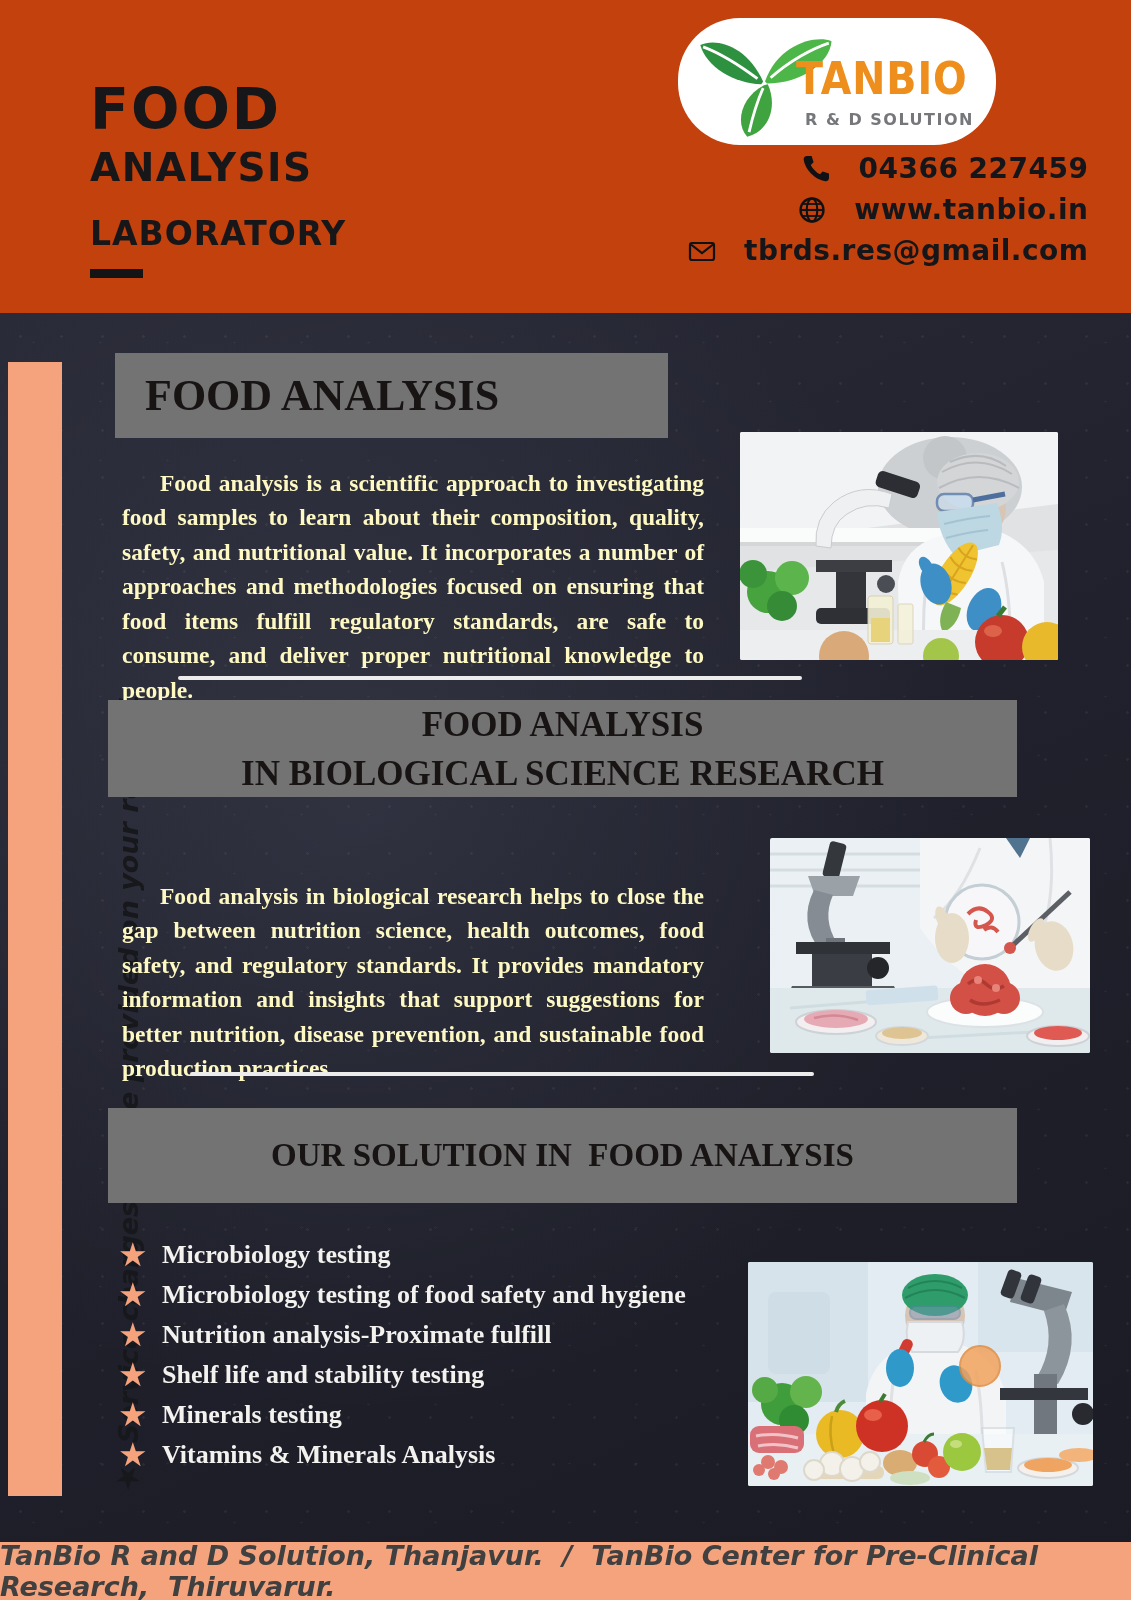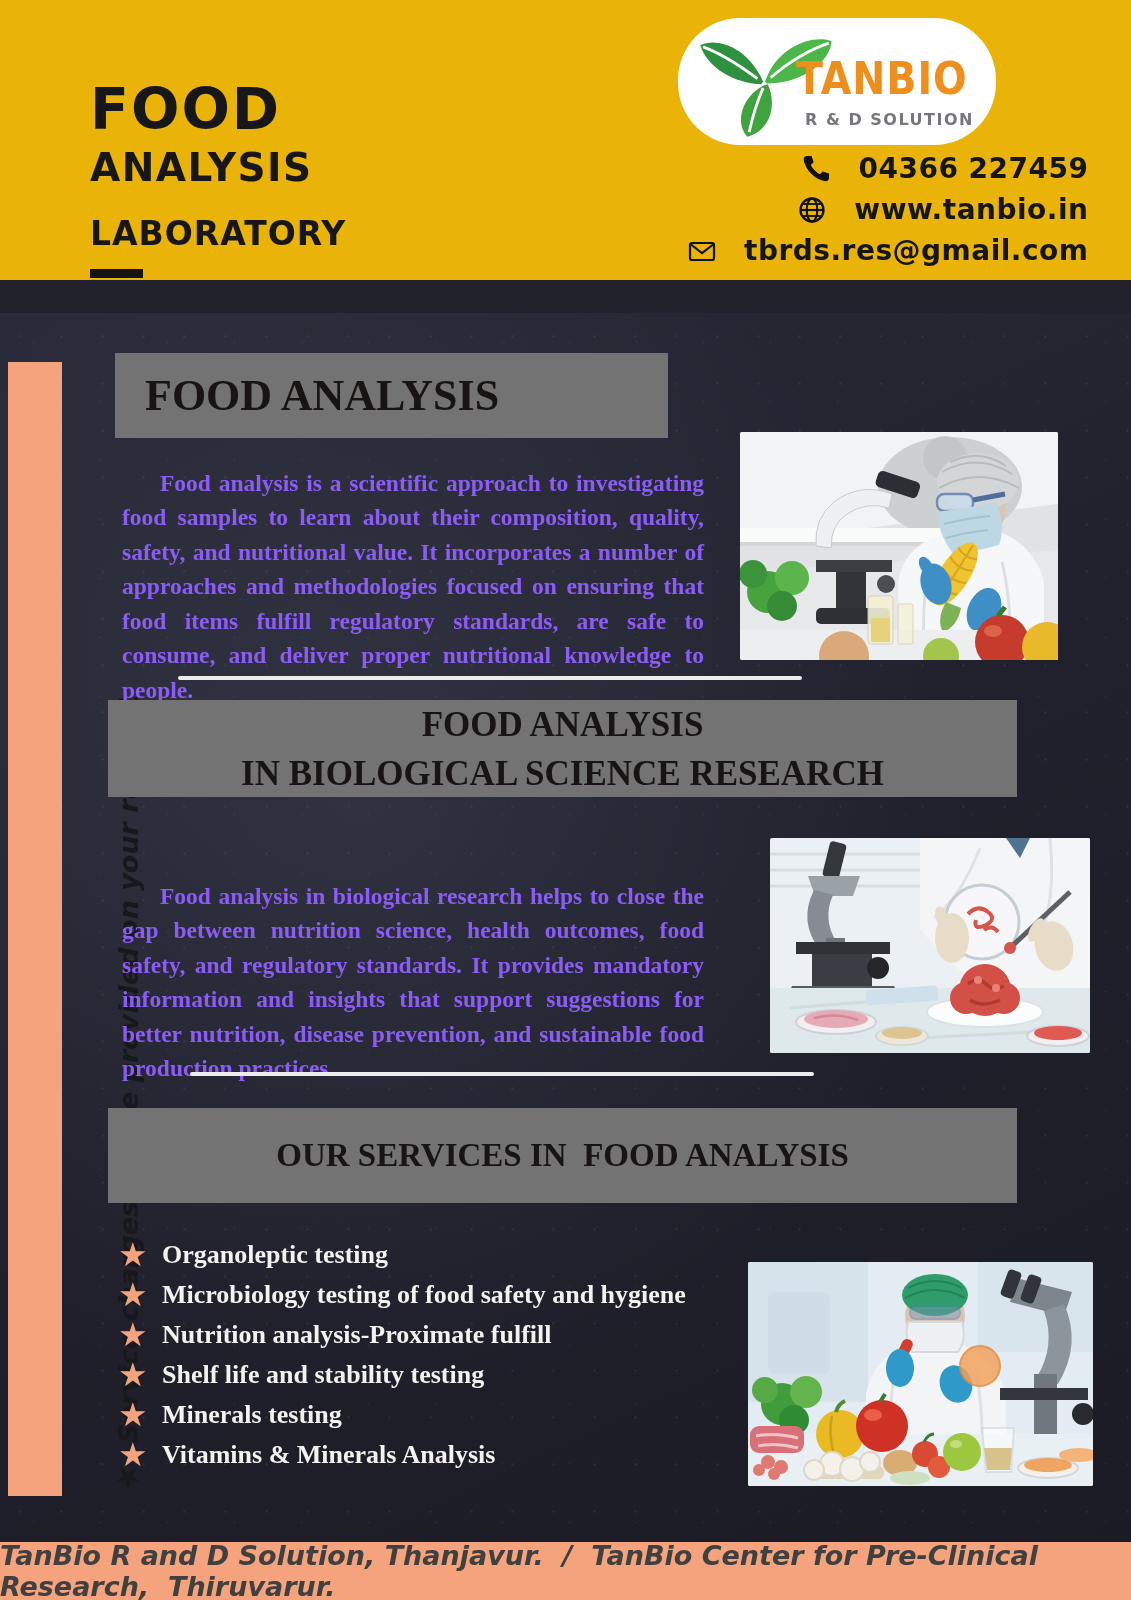--- a/index.html
+++ b/index.html
@@ -1,20 +1,20 @@
 <!DOCTYPE html>
 <html><head>
 <meta charset="utf-8">
 <style>
   html,body{margin:0;padding:0;background:#111;}
   .page{position:relative;width:1131px;height:1600px;overflow:hidden;
         font-family:"DejaVu Sans",sans-serif;background:#20212b;}
 
   
-  .header-band{position:absolute;left:0;top:0;width:1131px;height:280px;background:#eab308;}
+  .header-band{position:absolute;left:0;top:0;width:1131px;height:313px;background:#c2410c;}
   .title-block{position:absolute;left:90px;top:80px;color:#17171a;}
   .title-l1{font-size:57px;font-weight:bold;letter-spacing:2px;line-height:1.05;}
   .title-l2{font-size:39px;font-weight:bold;letter-spacing:1.5px;margin-top:5px;}
   .title-l3{font-size:33px;font-weight:bold;letter-spacing:1px;margin-top:24px;}
   .title-dash{width:53px;height:9px;background:#141414;margin-top:16px;}
 
   .logo-pill{position:absolute;left:678px;top:18px;width:318px;height:127px;background:#ffffff;border-radius:62px;}
   .logo-leaf{position:absolute;left:12px;top:6px;}
   .logo-brand{position:absolute;left:118px;top:34px;font-size:45px;font-weight:bold;color:#EE8E1C;
               letter-spacing:1px;transform:scaleX(.88);transform-origin:left center;white-space:nowrap;}
@@ -46,21 +46,21 @@
   
   .sec-box{position:absolute;background:#737373;color:#181413;
            font-family:"Liberation Serif",serif;font-weight:bold;}
   .sec1-box{left:115px;top:353px;width:553px;height:85px;font-size:44px;line-height:85px;padding-left:30px;box-sizing:border-box;}
   .sec2-box{left:108px;top:700px;width:909px;height:97px;display:flex;flex-direction:column;
             align-items:center;justify-content:center;font-size:35px;line-height:1.4;text-align:center;}
   .sec3-box{left:108px;top:1108px;width:909px;height:95px;display:flex;align-items:center;justify-content:center;
             font-size:33px;white-space:pre-wrap;text-align:center;}
 
   
-  .para{position:absolute;width:582px;left:122px;color:#8b5cf6;
+  .para{position:absolute;width:582px;left:122px;color:#fef9c3;
         font-family:"Liberation Serif",serif;font-weight:bold;font-size:23.5px;
         line-height:1.47;text-align:justify;text-indent:38px;}
   .para1{top:442px;}
   .para2{top:855px;}
 
   .divider{position:absolute;height:4px;background:#ececec;border-radius:2px;}
   .divider1{left:178px;top:676px;width:624px;}
   .divider2{left:190px;top:1072px;width:624px;}
 
   
@@ -266,26 +266,26 @@
       <ellipse cx="132" cy="198" rx="26" ry="9" fill="#efe7da" stroke="#d2d7da" stroke-width="2"></ellipse>
       <ellipse cx="132" cy="195" rx="20" ry="6" fill="#dfc493"></ellipse>
       <ellipse cx="288" cy="198" rx="31" ry="10" fill="#f3eef0" stroke="#ccd2d6" stroke-width="2"></ellipse>
       <ellipse cx="288" cy="195" rx="24" ry="7" fill="#e05a54"></ellipse>
     </svg>
   </div>
 
   <p class="para para2">Food analysis in biological research helps to close the gap between nutrition science, health outcomes, food safety, and regulatory standards. It provides mandatory information and insights that support suggestions for better nutrition, disease prevention, and sustainable food production practices.</p>
   <div class="divider divider2"></div>
 
-  <div class="sec-box sec3-box">OUR SERVICES IN  FOOD ANALYSIS</div>
+  <div class="sec-box sec3-box">OUR SOLUTION IN  FOOD ANALYSIS</div>
 
   <ul class="services">
     <li class="service-item">
       <span class="service-star">★</span>
-      <span>Organoleptic testing</span>
+      <span>Microbiology testing</span>
     </li>
     <li class="service-item">
       <span class="service-star">★</span>
       <span>Microbiology testing of food safety and hygiene</span>
     </li>
     <li class="service-item">
       <span class="service-star">★</span>
       <span>Nutrition analysis-Proximate fulfill</span>
     </li>
     <li class="service-item">

